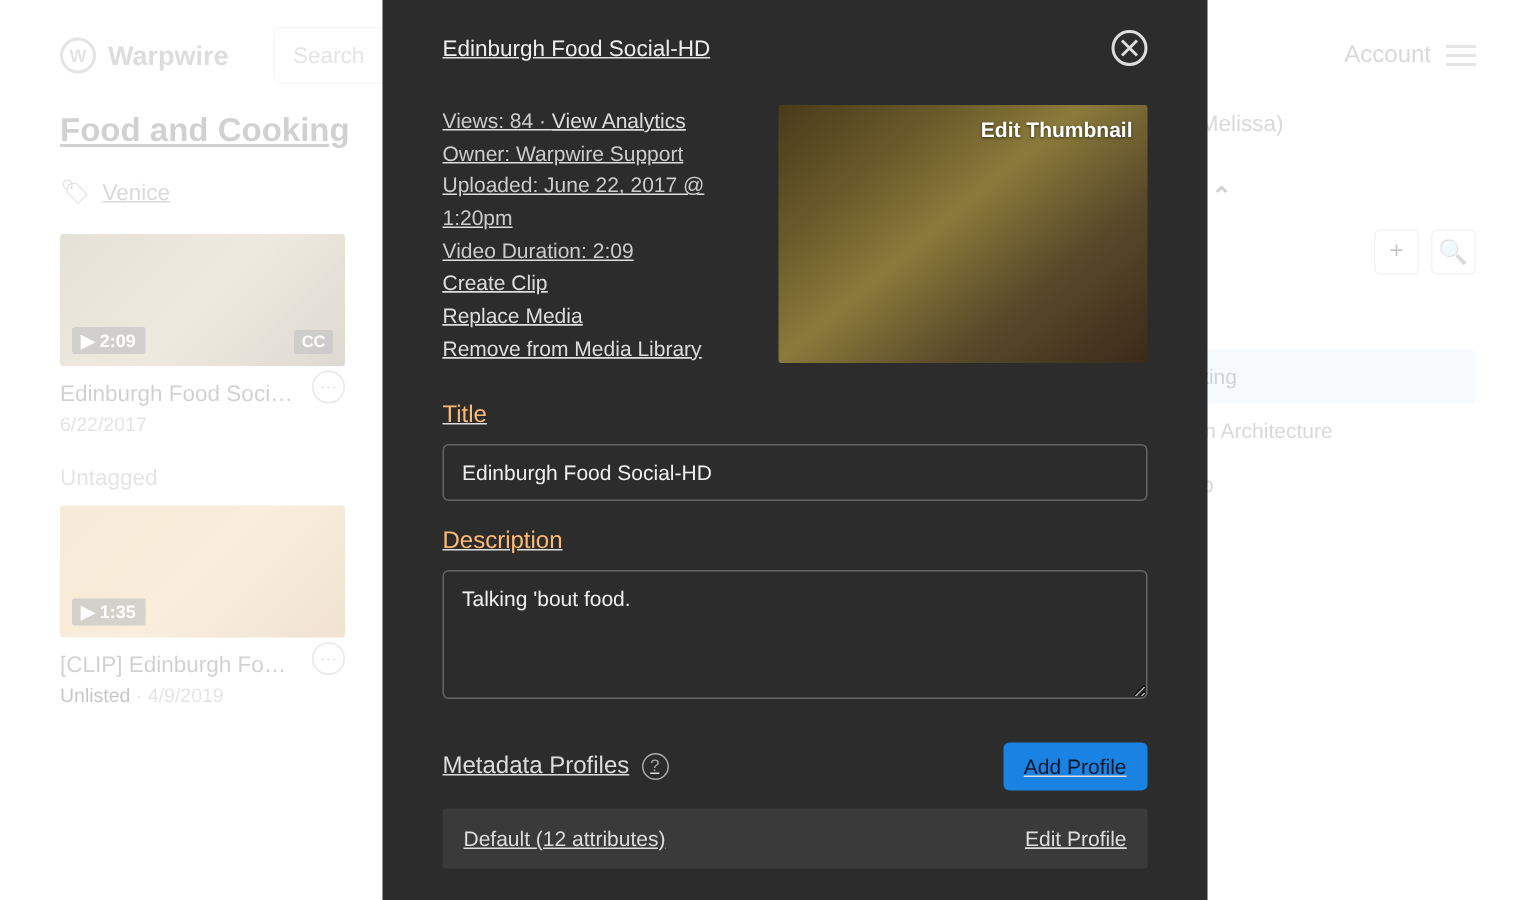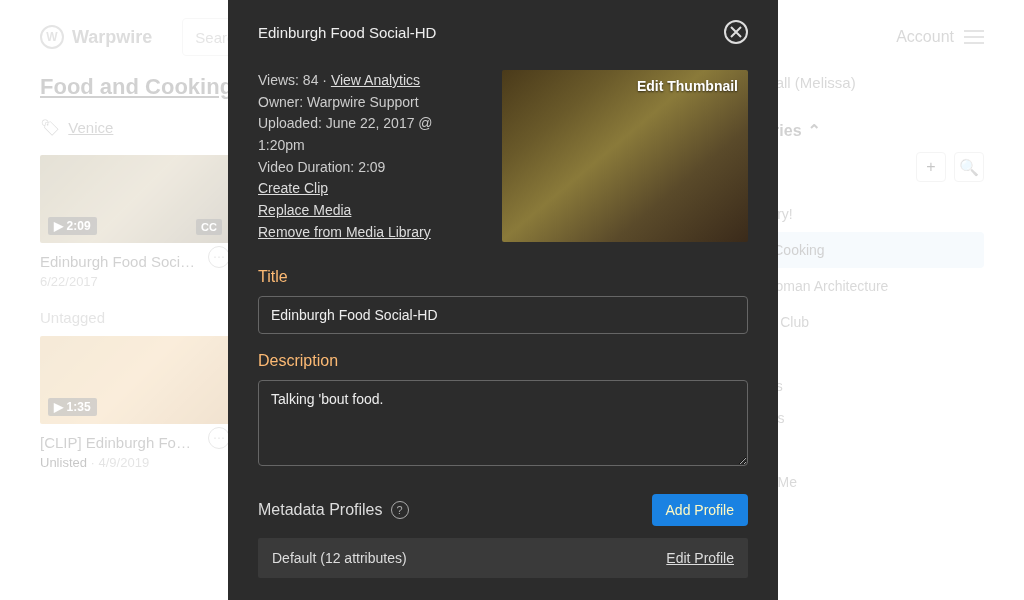--- a/index.html
+++ b/index.html
@@ -32,36 +32,36 @@
 .owner-line { font-size: 15px; color: #555; margin-bottom: 30px; }
 .lib-header { font-size: 16px; font-weight: 600; color: #333; margin-bottom: 12px; display: flex; align-items: center; gap: 6px; }
 .lib-list { list-style: none; }
 .lib-item { padding: 10px 12px; font-size: 14px; color: #555; border-radius: 4px; }
 .lib-item.active { background: #d5e6f5; color: #333; font-weight: 500; }
 .lib-actions { display: flex; gap: 8px; margin-bottom: 8px; }
 .sq-btn { width: 30px; height: 30px; border: 1px solid #ccc; border-radius: 4px; display: flex; align-items: center; justify-content: center; }
 .side-links { margin-top: 30px; }
 .side-link { font-size: 14px; color: #555; padding: 8px 0; }
 .overlay { position: absolute; inset: 0; background: rgba(255,255,255,0.55); }
-.modal { position: absolute; left: 228px; top: 0; width: 550px; height: 600px; background: #2c2c2c; color: #ddd; padding: 20px 30px; overflow: hidden; }
+.modal { position: absolute; left: 255px; top: 0; width: 550px; height: 600px; background: #2c2c2c; color: #ddd; padding: 20px 40px; overflow: hidden; text-decoration: underline; }
 .modal-head { display: flex; justify-content: space-between; align-items: center; margin-bottom: 26px; }
 .modal-title { font-size: 15px; color: #eee; }
 .close-btn { width: 24px; height: 24px; border: 2px solid #ddd; border-radius: 50%; display: flex; align-items: center; justify-content: center; color: #ddd; cursor: pointer; font-size: 14px; }
 .info-row { display: flex; gap: 20px; margin-bottom: 24px; }
 .info-left { flex: 1; font-size: 14px; line-height: 1.55; color: #ccc; }
 .info-left a { color: #ddd; text-decoration: underline; cursor: pointer; }
 .thumb-box { width: 246px; height: 172px; background: linear-gradient(140deg,#4a3a1a 0%,#6a5a2a 25%,#8a7a3a 45%,#5a4a2a 70%,#3a2a1a 100%); border-radius: 2px; position: relative; }
 .edit-thumb { position: absolute; top: 8px; right: 10px; color: #fff; font-size: 14px; font-weight: 600; text-shadow: 0 1px 2px rgba(0,0,0,0.6); cursor: pointer; }
 .label { font-size: 16px; color: #fdba74; margin-bottom: 10px; margin-top: 6px; }
 .input, .textarea { width: 100%; background: #2c2c2c; border: 1px solid #666; border-radius: 4px; padding: 10px 12px; font-size: 14px; color: #eee; }
 .textarea { height: 86px; resize: both; }
 .meta-row { display: flex; align-items: center; justify-content: space-between; margin-top: 24px; }
 .meta-label { font-size: 16px; color: #ddd; display: flex; align-items: center; gap: 8px; }
 .help-icon { width: 18px; height: 18px; border: 1.5px solid #aaa; border-radius: 50%; display: flex; align-items: center; justify-content: center; font-size: 11px; color: #aaa; }
-.add-btn { background: #1a82e2; color: #fef9c3; border: none; padding: 8px 14px; border-radius: 4px; font-size: 14px; cursor: pointer; }
+.add-btn { background: #1a82e2; color: #0f172a; border: none; padding: 8px 14px; border-radius: 4px; font-size: 14px; cursor: pointer; }
 .profile-row { background: #3a3a3a; padding: 12px 14px; margin-top: 12px; display: flex; justify-content: space-between; align-items: center; font-size: 14px; border-radius: 2px; }
 .edit-prof { color: #ddd; text-decoration: underline; cursor: pointer; }
 .field-group { margin-bottom: 18px; }
 </style>
 </head>
 <body>
 
 <div class="bg">
   <div class="header">
     <div class="logo">

